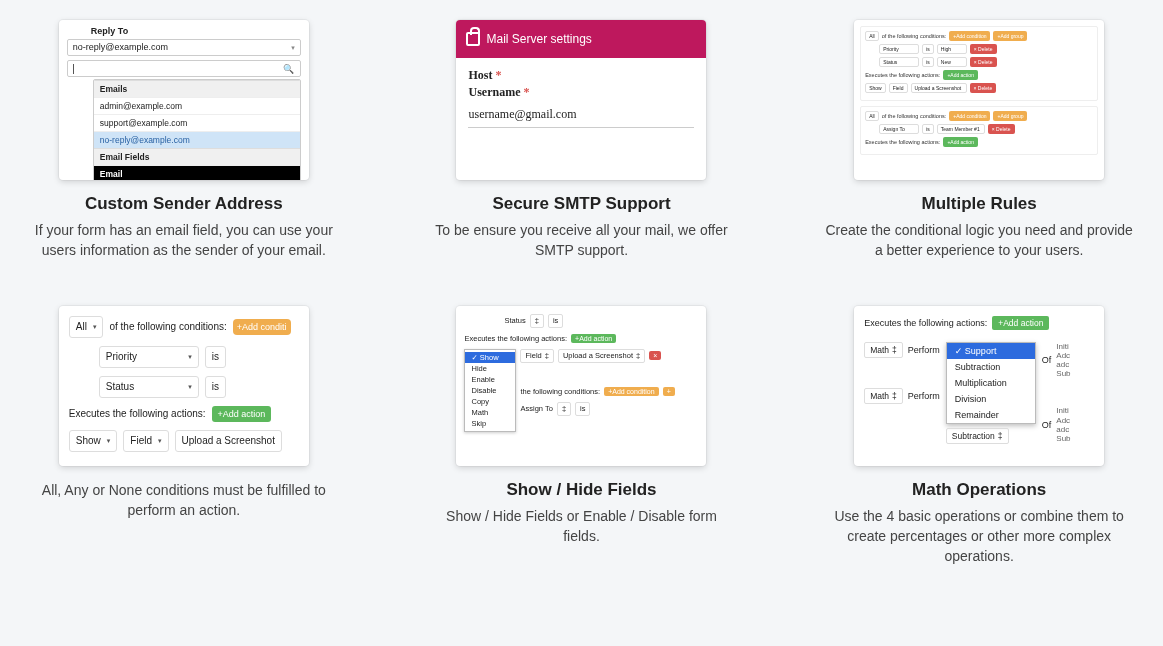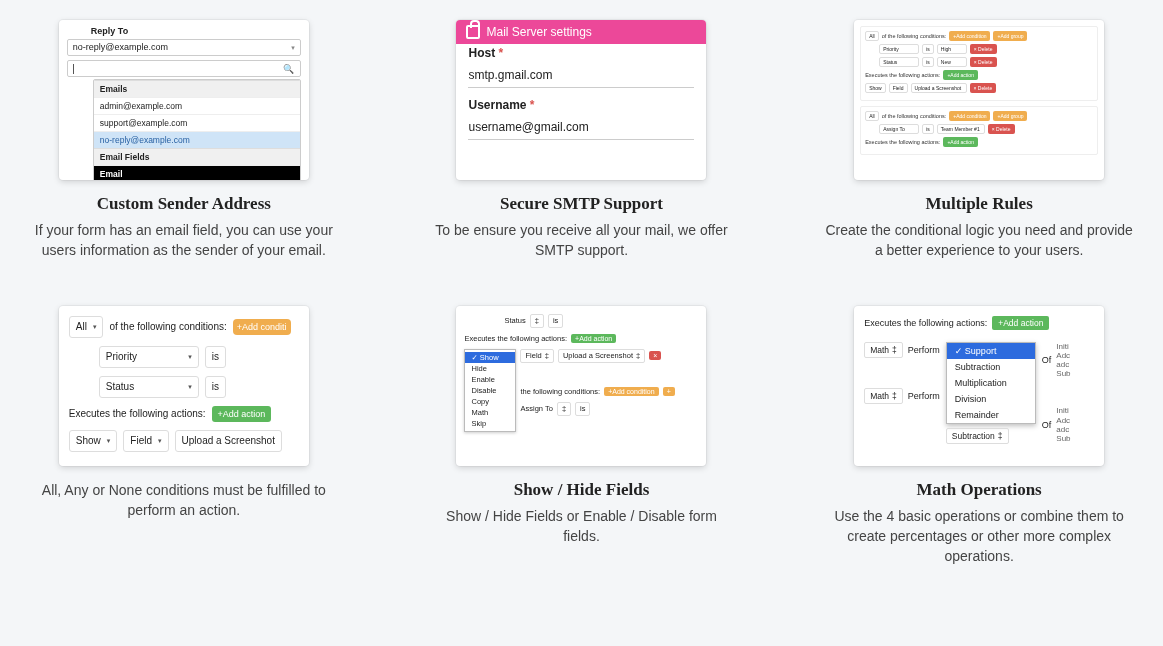--- a/index.html
+++ b/index.html
@@ -32,21 +32,20 @@
     font-size: 9px;
     color: #222;
     margin-bottom: 14px;
   }
   .feature-title {
     font-size: 17px;
     font-weight: 700;
     color: #222;
     text-align: center;
     margin-bottom: 6px;
-    font-family: Liberation Serif, serif;
   }
   .feature-desc {
     font-size: 14px;
     color: #444;
     text-align: center;
     line-height: 1.45;
     max-width: 340px;
   }
 
   
@@ -64,26 +63,26 @@
   }
   .c1 .search .mag { color:#888; font-size:9px; }
   .c1 .list { border:1px solid #ccc; border-radius:2px; overflow:hidden;margin-left:26px; }
   .c1 .section { background:#f0f0f0; font-weight:bold; padding:3px 6px; border-top:1px solid #ddd; font-size:8.5px;}
   .c1 .item { padding:3px 6px; border-top:1px solid #eee; font-size:8.5px;}
   .c1 .item.hl { background:#cfe4f7; color:#2861a3; }
   .c1 .item.sel2 { background:#000000; color:#fff; font-weight:bold; }
 
   
   .c2 .bar {
-    background:#ec4899; color:#fff; height:24px; display:flex; align-items:center;
+    background:#be185d; color:#fff; height:38px; display:flex; align-items:center;
     padding:0 10px; gap:6px; font-size:12px;
   }
   .c2 .lock { width:14px; height:14px; border:2px solid #fff; border-radius:2px; position:relative; }
   .c2 .lock::before { content:""; position:absolute; top:-7px; left:2px; width:6px; height:6px; border:2px solid #fff; border-bottom:none; border-radius:4px 4px 0 0; }
-  .c2 .body { padding:2px 12px; }
+  .c2 .body { padding:10px 12px;font-family:Liberation Serif, serif; }
   .c2 .lbl { font-weight:bold; font-size:12px; margin-bottom:2px; }
   .c2 .lbl .req { color:#d9534f; }
   .c2 .inp {
     border:none; border-bottom:1px solid #ccc; height:26px; font-size:12px;
     display:flex; align-items:center; margin-bottom:10px;
   }
 
   
   .c3 { padding:6px; font-size:6px; display:flex; flex-direction:column; gap:5px; }
   .ruleblock { border:1px solid #eee; border-radius:2px; padding:4px; }
@@ -166,21 +165,20 @@
   <div class="feature">
     <div class="card c2">
       <div class="bar">
         <span class="lock"></span>
         <span>Mail Server settings</span>
       </div>
       <div class="body">
         <div class="lbl">
           <span>Host</span> <span class="req">*</span>
         </div>
-        <div class="inp">smtp.gmail.com</div>
         <div class="lbl">
           <span>Username</span> <span class="req">*</span>
         </div>
         <div class="inp">username@gmail.com</div>
       </div>
     </div>
     <div class="feature-title">Secure SMTP Support</div>
     <div class="feature-desc">To be ensure you receive all your mail, we offer SMTP support.</div>
   </div>
 

